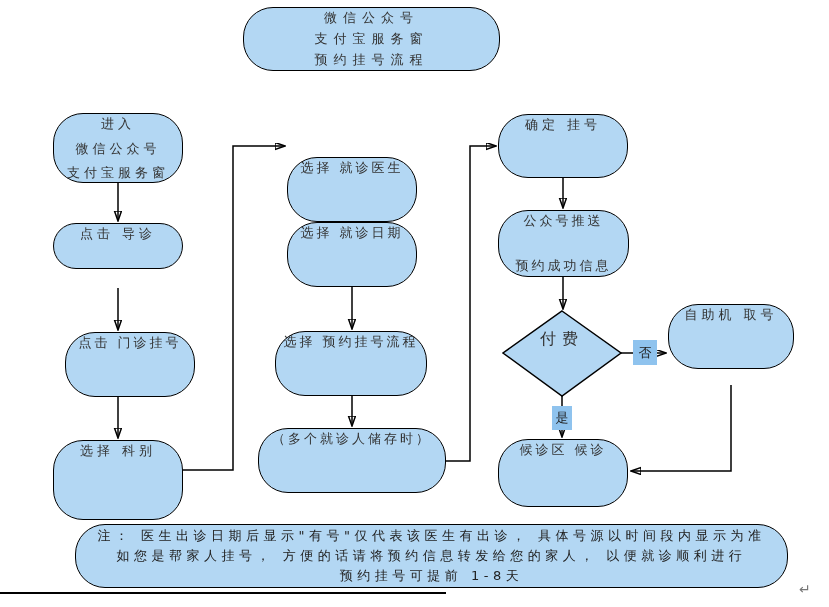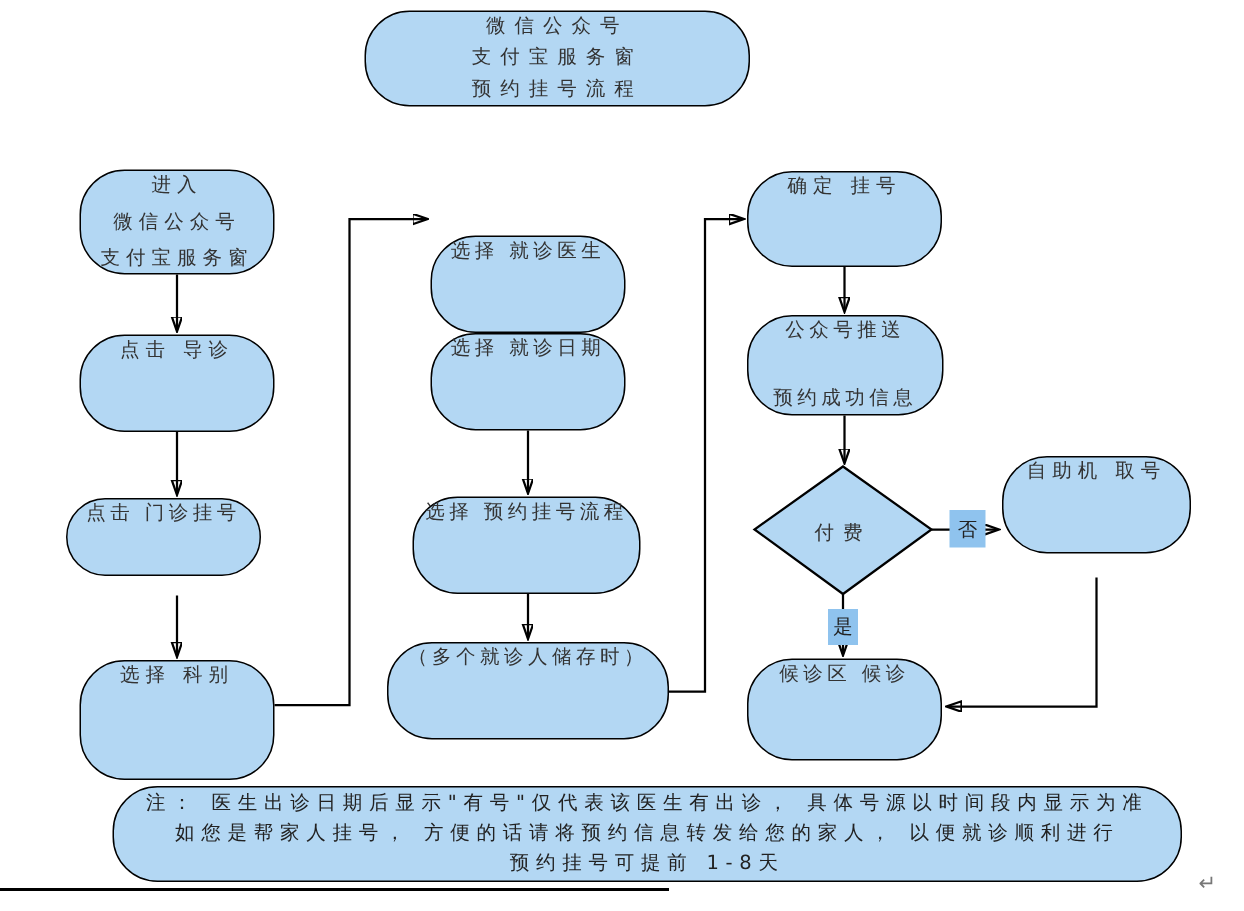--- a/index.html
+++ b/index.html
@@ -15,35 +15,35 @@
   .node{
     position:absolute;background:var(--node-fill);
     border:1.5px solid var(--node-border);border-radius:30px;
     display:flex;flex-direction:column;align-items:center;justify-content:space-between;
     font-size:13px;letter-spacing:4px;color:var(--text-color);
     line-height:20px;white-space:nowrap;text-align:center;
   }
   .node div{letter-spacing:inherit;}
   #n-title{left:243px;top:7px;width:257px;height:64px;letter-spacing:6px;}
   #n-entry{left:53px;top:113px;width:130px;height:70px;line-height:19px;}
-  #n-guide{left:53px;top:223px;width:130px;height:65px;}
-  #n-outpatient{left:44px;top:332px;width:130px;height:52px;letter-spacing:3px;}
+  #n-guide{left:53px;top:223px;width:130px;height:46px;}
+  #n-outpatient{left:65px;top:332px;width:130px;height:65px;letter-spacing:3px;}
   #n-dept{left:53px;top:440px;width:130px;height:80px;}
   #n-doctor{left:287px;top:113px;width:130px;height:65px;letter-spacing:3px;margin-top:44px;}
   #n-date{287px;left:287px;top:222px;width:130px;height:65px;letter-spacing:3px;}
   #n-time{left:275px;top:331px;width:152px;height:65px;letter-spacing:3px;}
   #n-patient{left:258px;top:428px;width:188px;height:65px;letter-spacing:3px;}
   #n-confirm{left:498px;top:114px;width:130px;height:64px;}
   #n-push{left:498px;top:210px;width:131px;height:67px;letter-spacing:3px;}
   #n-machine{left:668px;top:304px;width:126px;height:65px;}
   #n-wait{left:498px;top:439px;width:130px;height:68px;letter-spacing:3px;}
   #diamond-label{
-    position:absolute;left:503px;top:343px;width:118px;height:24px;
+    position:absolute;left:503px;top:327px;width:118px;height:24px;
     display:flex;align-items:center;justify-content:center;
-    font-size:13px;letter-spacing:6px;color:var(--text-color);
+    font-size:16px;letter-spacing:6px;color:var(--text-color);
   }
   .branch-label{
     position:absolute;background:var(--highlight-fill);color:#222;
     font-size:13px;display:flex;align-items:center;justify-content:center;
   }
   #lbl-no{left:633px;top:340px;width:24px;height:25px;}
   #lbl-yes{left:552px;top:406px;width:20px;height:24px;}
   #note{
     position:absolute;left:75px;top:524px;width:713px;height:64px;
     background:var(--node-fill);border:1.5px solid var(--node-border);border-radius:30px;

